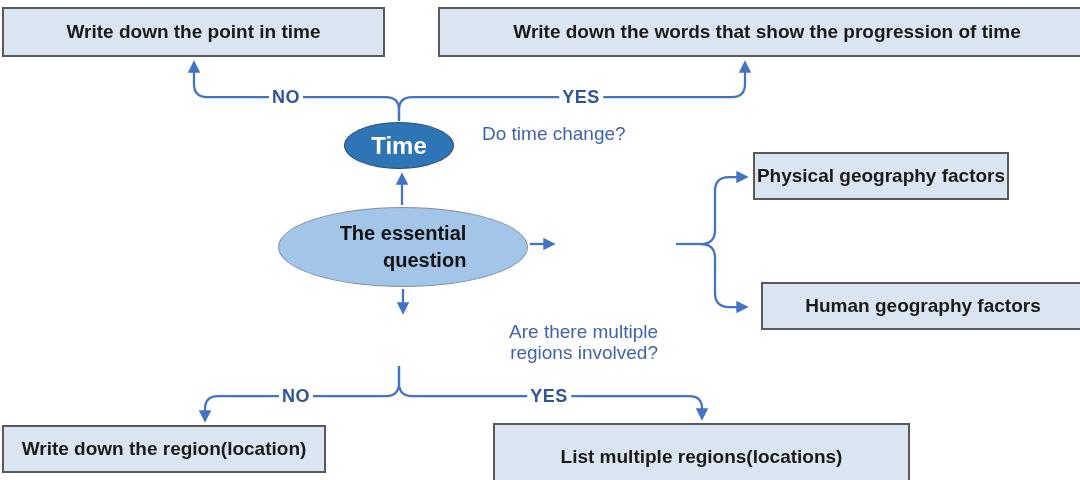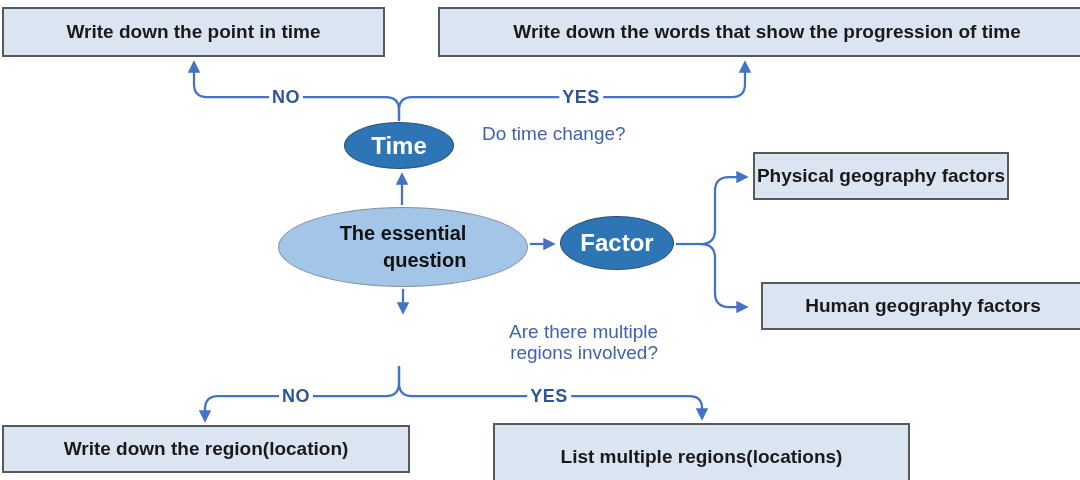--- a/index.html
+++ b/index.html
@@ -74,30 +74,29 @@
   </svg>
 
   <div class="outcome-box" style="left:2px;top:7px;width:383px;height:50px;">Write down the point in time</div>
 
   <div class="outcome-box" style="left:418px;top:7px;width:658px;height:50px;margin-left:20px;">Write down the words that show the progression of time</div>
 
   <div class="outcome-box" style="left:753px;top:152px;width:256px;height:48px;">Physical geography factors</div>
 
   <div class="outcome-box" style="left:753px;top:282px;width:324px;height:48px;margin-left:8px;">Human geography factors</div>
 
-  <div class="outcome-box" style="left:2px;top:425px;width:408px;height:48px;">Write down the region(location)</div>
+  <div class="outcome-box" style="left:2px;top:425px;width:324px;height:48px;">Write down the region(location)</div>
 
   <div class="outcome-box" style="left:493px;top:423px;width:417px;height:68px;">List multiple regions(locations)</div>
 
   <div class="ellipse center" style="left:278px;top:207px;width:250px;height:80px;">The essential
 question</div>
 
   <div class="ellipse decision" style="left:344px;top:122px;width:110px;height:47px;">Time</div>
 
-  <div class="ellipse decision" style="left:560px;top:216px;width:114px;height:54px;">Factor</div>
 
 
   <div class="edge-label" style="left:286px;top:97px;">NO</div>
 
   <div class="edge-label" style="left:581px;top:97px;">YES</div>
 
   <div class="edge-label" style="left:296px;top:396px;">NO</div>
 
   <div class="edge-label" style="left:549px;top:396px;">YES</div>
 

